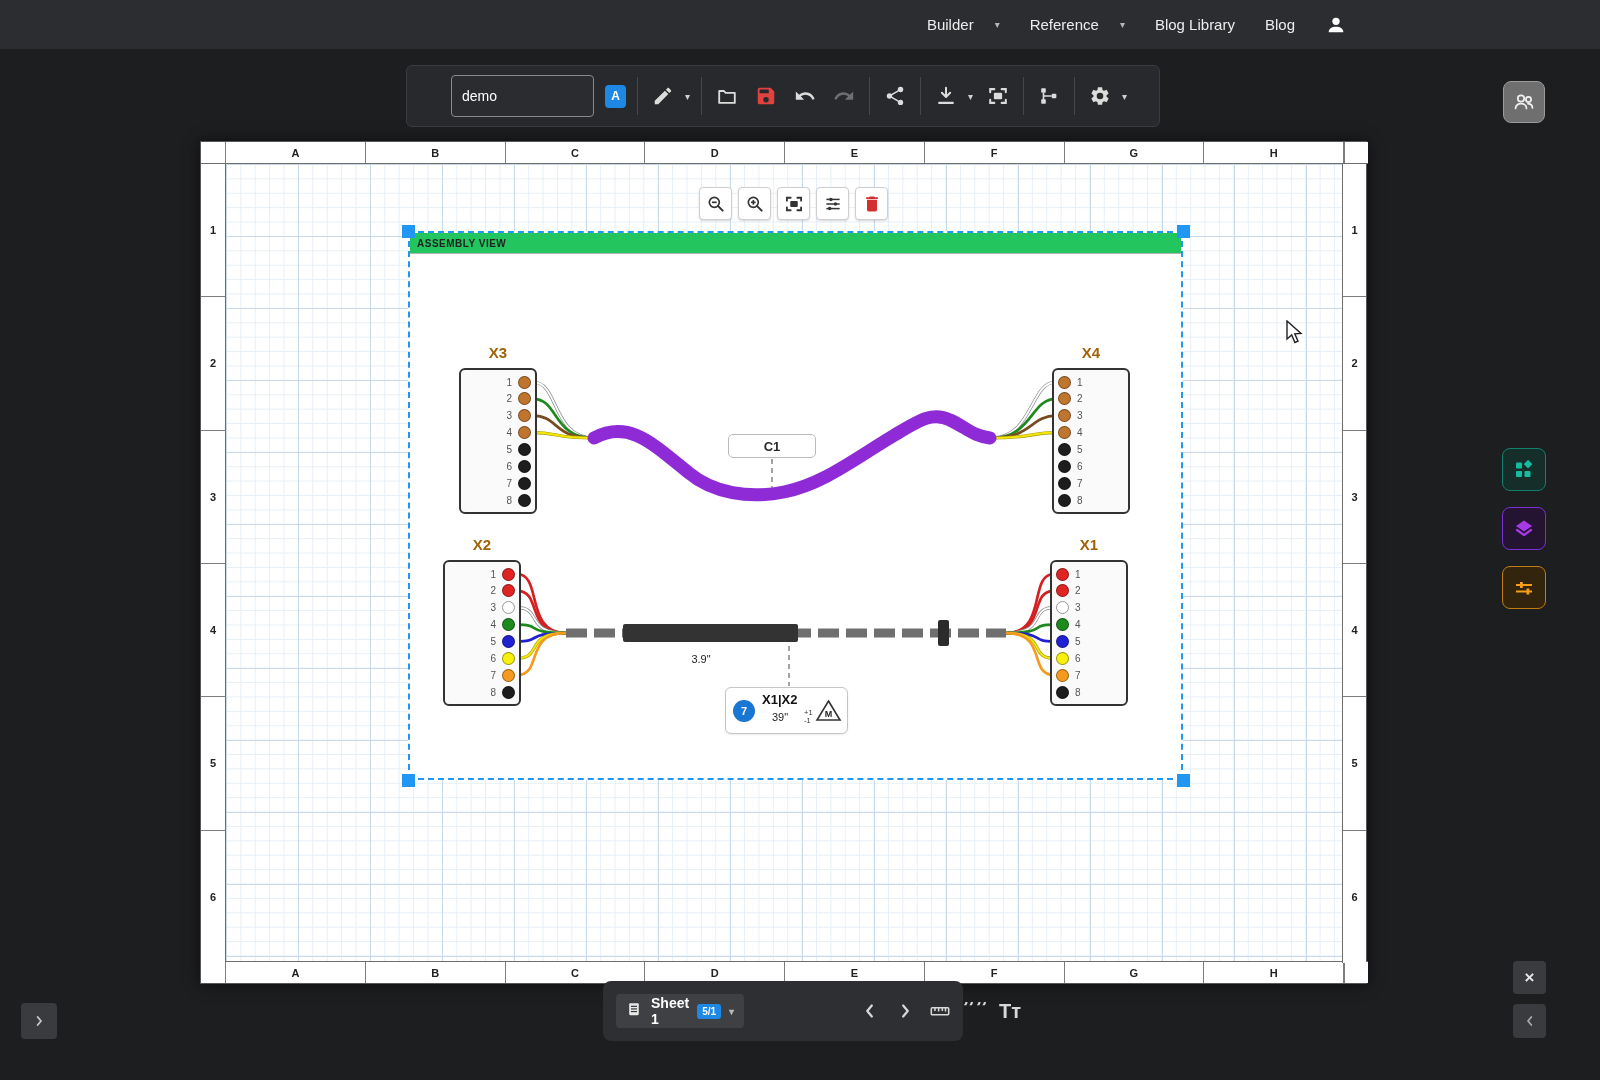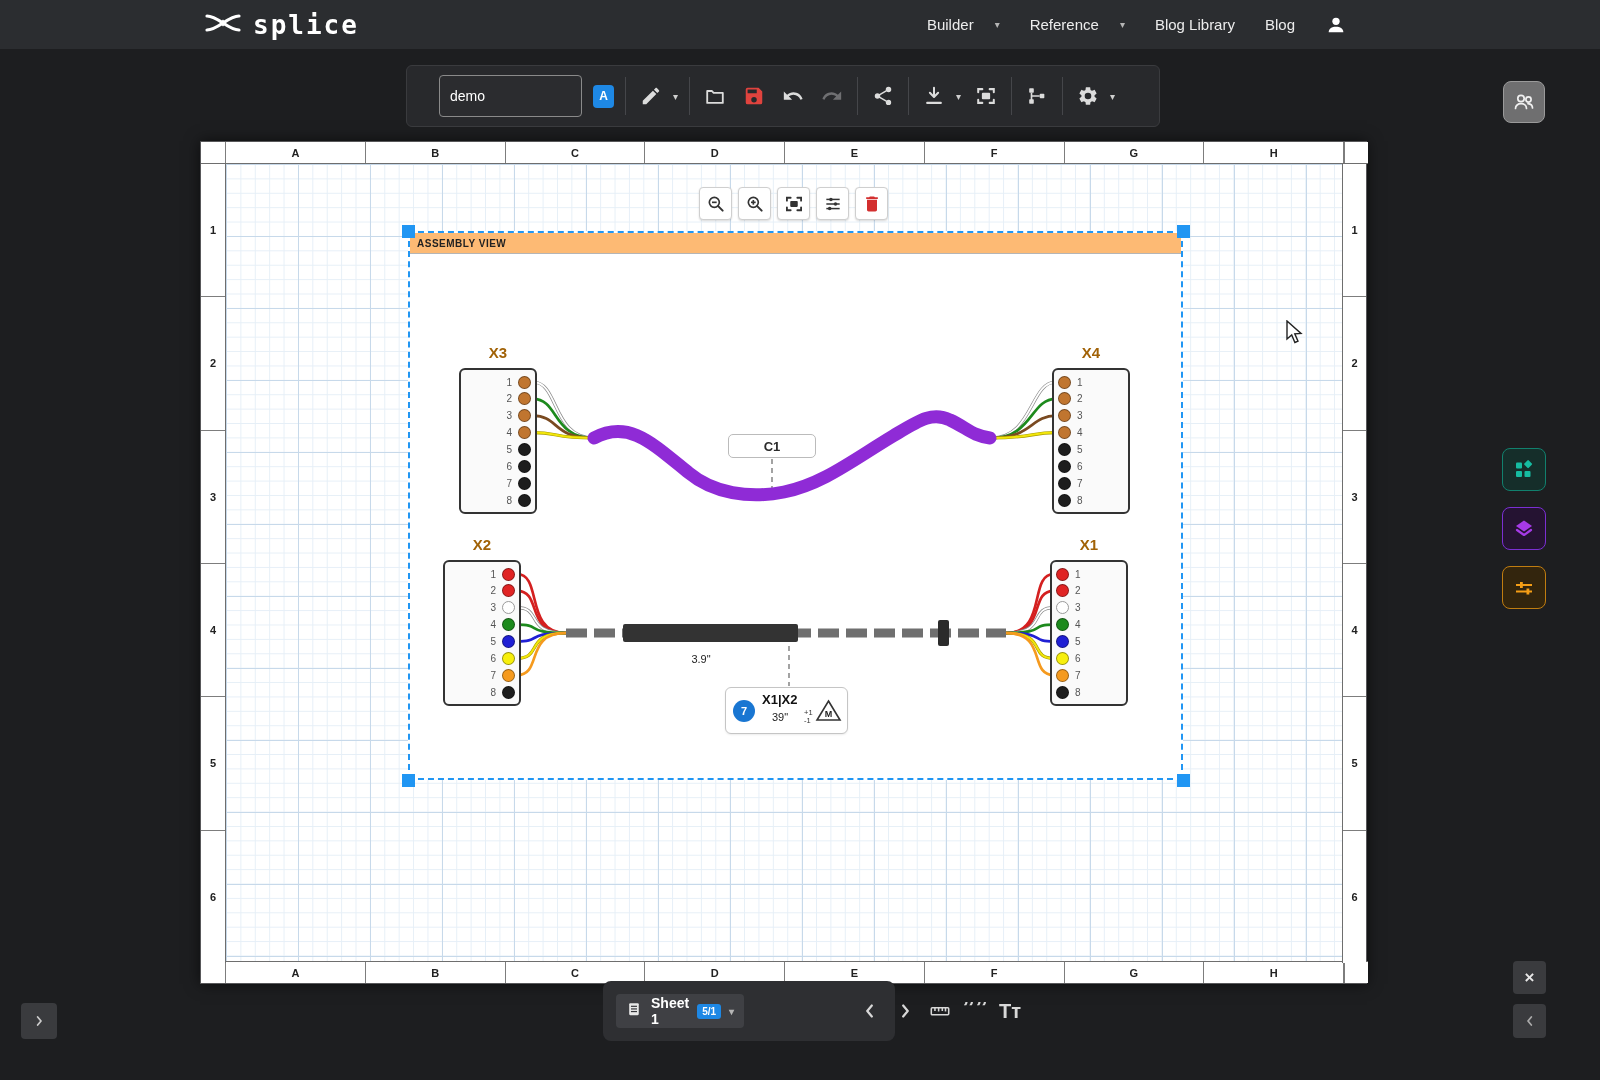--- a/index.html
+++ b/index.html
@@ -13,21 +13,21 @@
   .brand { color:#fff; font-family:"DejaVu Sans Mono", monospace; font-weight:bold;
     font-size:26px; letter-spacing:2px; }
   .nav-items { position:absolute; right:253px; top:0; height:49px; display:flex; align-items:center; gap:30px; }
   .nav-item { color:#ececec; font-size:15px; display:flex; align-items:center; gap:21px; cursor:pointer; }
   .caret { color:#b5b5b5; font-size:10px; }
   .avatar-btn { color:#fff; display:flex; align-items:center; }
 
   
   .toolbar-panel { position:absolute; left:406px; top:65px; width:754px; height:62px;
     background:#28292c; border:1px solid #3a3b3e; border-radius:6px; z-index:20;
-    display:flex; align-items:center; padding:0 32px; gap:11px; overflow:hidden; }
+    display:flex; align-items:center; padding:0 44px; gap:11px; overflow:hidden; }
   .file-input { width:143px; height:42px; background:#2b2c2f; border:1px solid #8a8a8a; border-radius:4px;
     color:#fff; font-size:14px; padding:0 10px; outline:none; font-family:"Liberation Sans",sans-serif; }
   .badge-a { min-width:21px; height:23px; background:#1e88e5; border-radius:4px; color:#fff;
     font-size:12px; font-weight:bold; display:flex; align-items:center; justify-content:center; padding:0 5px; }
   .tb-btn { background:none; border:none; width:28px; height:28px; display:flex; align-items:center;
     justify-content:center; color:#dcdcdc; cursor:pointer; }
   .tb-btn svg { width:22px; height:22px; }
   .tb-caret { color:#cfcfcf; font-size:10px; margin-left:-3px; }
   .tb-divider { width:1px; height:38px; background:#45464a; }
 
@@ -60,21 +60,21 @@
   
   .float-toolbar { position:absolute; left:498px; top:45px; display:flex; gap:6px; z-index:12; }
   .fbtn { width:33px; height:33px; background:#fff; border:1px solid #cfcfcf; border-radius:4px;
     box-shadow:0 1px 2px rgba(0,0,0,.15); display:flex; align-items:center; justify-content:center;
     color:#333; cursor:pointer; }
   .fbtn svg { width:20px; height:20px; }
 
   
   .selection { position:absolute; left:207px; top:89px; width:775px; height:549px; background:#fff;
     border:2px dashed #2196f3; z-index:6; }
-  .sel-title { position:absolute; left:0; top:0; width:100%; height:21px; background:#fdba74;
+  .sel-title { position:absolute; left:0; top:0; width:100%; height:21px; background:#22c55e;
     border-bottom:1px solid #b5b5b5; font-size:10px; font-weight:bold; letter-spacing:.5px;
     color:#222; display:flex; align-items:center; padding-left:7px; }
   .handle { position:absolute; width:13px; height:13px; background:#2196f3; z-index:11; }
   #diagram-svg { position:absolute; left:0; top:0; width:1167px; height:843px; z-index:7; pointer-events:none; }
 
   .connector { position:absolute; width:78px; height:146px; background:#fafafa; border:2px solid #333;
     border-radius:6px; z-index:8; }
   .conn-label { position:absolute; width:78px; text-align:center; font-size:15px; font-weight:bold;
     color:#a16207; z-index:8; }
   .pin-row { position:absolute; left:0; width:100%; height:13px; display:flex; align-items:center; }
@@ -95,21 +95,21 @@
   .balloon { position:absolute; left:7px; top:12px; width:22px; height:22px; border-radius:50%;
     background:#1976d2; color:#fff; font-size:11px; font-weight:bold; display:flex; align-items:center;
     justify-content:center; }
   .m-title { position:absolute; left:36px; top:4px; width:62px; font-size:13px;
     font-weight:bold; color:#111; }
   .m-value { position:absolute; left:46px; top:23px; font-size:11px; color:#222; }
   .m-tols { position:absolute; left:78px; top:21px; font-size:7.5px; line-height:8px; color:#333; }
   .m-flag { position:absolute; right:5px; top:11px; }
 
   
-  .sheetbar { position:absolute; left:603px; top:981px; width:292px; height:60px; background:#2e2f32;
+  .sheetbar { position:absolute; left:603px; top:981px; width:360px; height:60px; background:#2e2f32;
     border-radius:8px; z-index:20; display:flex; align-items:center; padding:0 13px;gap:44px; }
   .sheet-btn { height:34px; background:#3f4044; border-radius:4px; display:flex; align-items:center;
     gap:8px; padding:0 10px; color:#fff; font-size:14px; font-weight:bold; cursor:pointer; }
   .sheet-btn svg { width:17px; height:17px; }
   .badge-pages { background:#1e88e5; border-radius:3px; color:#fff; font-size:10px; font-weight:bold;
     padding:2px 5px; }
   .sb-divider { width:1px; height:38px; background:#4a4b4e; margin:0 9px 0 14px; }
   .sb-icon { width:30px; height:30px; display:flex; align-items:center; justify-content:center;
     color:#d8d8d8; cursor:pointer; background:none; border:none; }
   .sb-icon svg { width:22px; height:22px; }
@@ -130,30 +130,20 @@
   #btn-close { left:1513px; top:961px; font-size:17px; font-weight:bold; }
   #btn-collapse { left:1513px; top:1004px; height:34px; color:#aaa; }
   #btn-expand { left:21px; top:1003px; width:36px; height:36px; color:#ccc; }
 
   .cursor { position:absolute; left:1286px; top:320px; z-index:50; pointer-events:none; }
 </style>
 </head>
 <body>
 
 <div class="navbar">
-  <div class="logo">
-    <span>
-      <svg width="36" height="22" viewBox="0 0 36 22" fill="none">
-        <path d="M2 4 C13 4 23 18 34 18" stroke="#fff" stroke-width="3.2" stroke-linecap="round"></path>
-        <path d="M2 18 C13 18 23 4 34 4" stroke="#fff" stroke-width="3.2" stroke-linecap="round"></path>
-        <rect x="15.6" y="8.6" width="4.8" height="4.8" fill="#fff" transform="rotate(45 18 11)"></rect>
-      </svg>
-    </span>
-    <span class="brand">splice</span>
-  </div>
   <div class="nav-items">
       <div class="nav-item">
         <span>Builder</span>
         <span class="caret">▾</span>
       </div>
       <div class="nav-item">
         <span>Reference</span>
         <span class="caret">▾</span>
       </div>
       <div class="nav-item">

